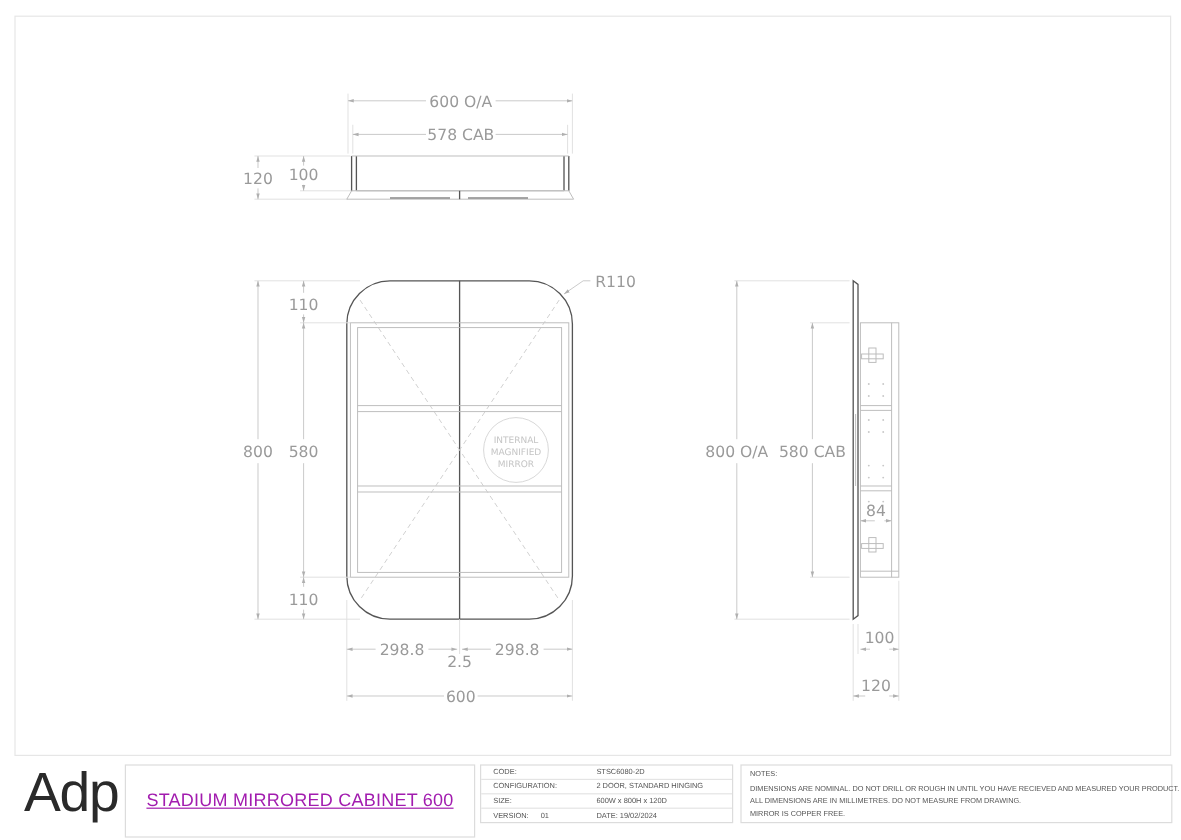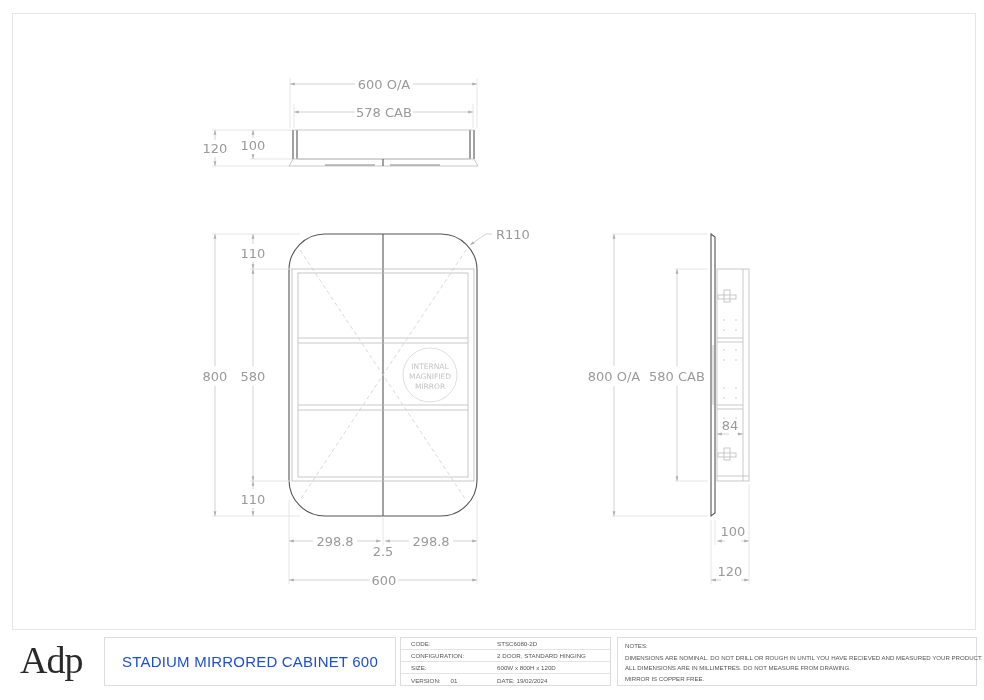--- a/index.html
+++ b/index.html
@@ -9,25 +9,25 @@
            border: 1px solid #e6e6e6; box-sizing: border-box; }
   svg.drawing { position: absolute; left: 0; top: 0; }
   svg text { font-family: "DejaVu Sans", "Liberation Sans", sans-serif; }
   .dimtxt { fill: #9a9a9a; font-size: 13px; }
   .dimline { stroke: #c8c8c8; stroke-width: 0.8; fill: none; }
   .ext { stroke: #e0e0e0; stroke-width: 0.8; fill: none; }
   .obj { stroke: #555; stroke-width: 1.1; fill: none; }
   .thin { stroke: #bbb; stroke-width: 0.8; fill: none; }
   .dash { stroke: #c8c8c8; stroke-width: 0.7; stroke-dasharray: 4 3; fill: none; }
 
-  .logo { position: absolute; left: 20px; top: 638px; font-size: 38px; color: #2a2a2a;
-          letter-spacing: -1px; font-family: Liberation Serif, serif; line-height: 44px; }
-  .title-box { position: absolute; left: 104px; top: 637px; width: 292px; height: 49px;
+  .logo { position: absolute; left: 20px; top: 638px; font-size: 46px; color: #2a2a2a;
+          letter-spacing: -1px; font-family: Liberation Sans, sans-serif; line-height: 44px; }
+  .title-box { position: absolute; left: 104px; top: 637px; width: 292px; height: 61px;
                border: 1px solid #dcdcdc; box-sizing: border-box; display: flex; align-items: center;
-               justify-content: center; font-size: 15px; color: #1d4ed8; letter-spacing: 0.2px; }
+               justify-content: center; font-size: 15px; color: #a21caf; letter-spacing: 0.2px; text-decoration: underline; }
   .info-box { position: absolute; left: 400px; top: 637px; width: 211px; height: 49px;
               border: 1px solid #dcdcdc; box-sizing: border-box; font-size: 6.2px; color: #555; }
   .info-row { display: flex; height: 12px; border-bottom: 1px solid #e4e4e4; align-items: center;
               padding-left: 10px; box-sizing: border-box; }
   .info-row:last-child { border-bottom: none; }
   .info-k { width: 86px; display: flex; }
   .info-k .ver { margin-left: 10px; }
   .info-v { flex: 1; }
   .notes-box { position: absolute; left: 617px; top: 637px; width: 360px; height: 49px;
                border: 1px solid #dcdcdc; box-sizing: border-box; font-size: 6.1px; color: #555;

